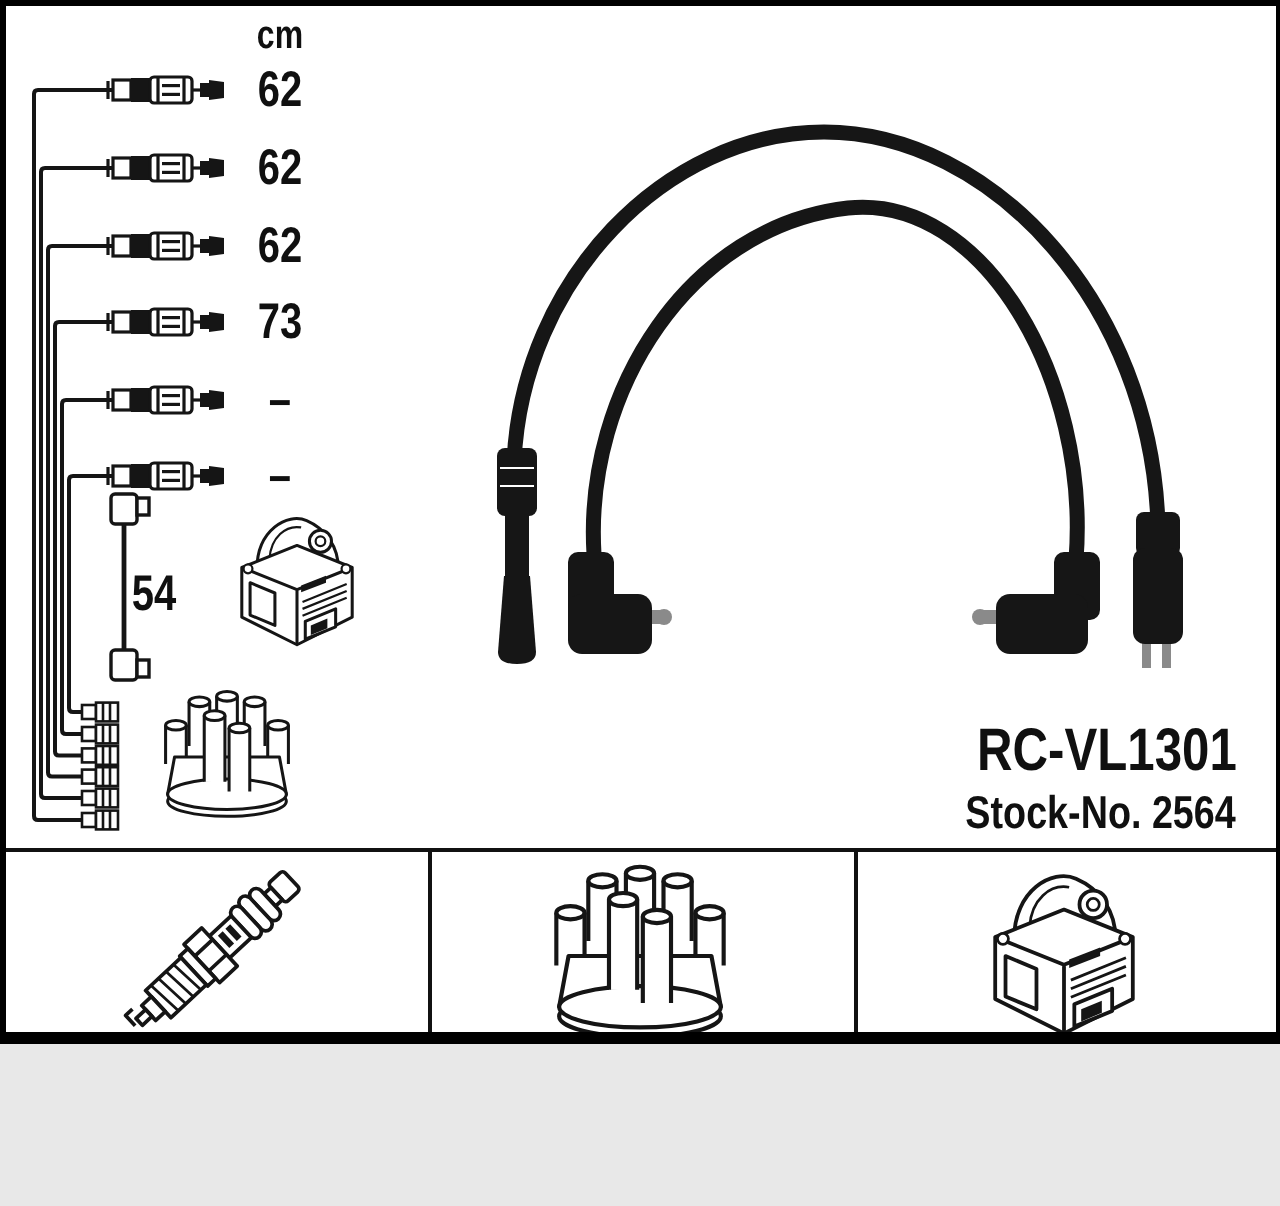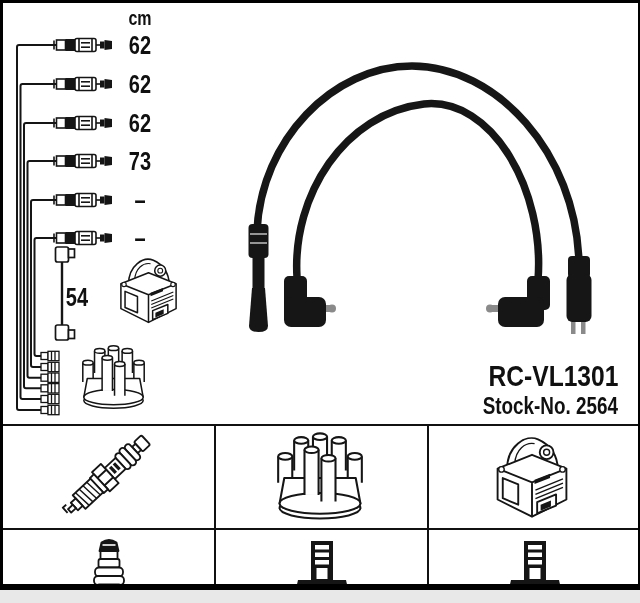--- a/index.html
+++ b/index.html
@@ -1,17 +1,17 @@
 <!DOCTYPE html>
 <html><head>
 <meta charset="utf-8">
 <style>
   html,body{margin:0;padding:0;background:#e8e8e8;}
   .page{
-    position:relative; width:640px; height:590px; box-sizing:border-box;
+    position:relative; width:640px; height:522px; box-sizing:border-box;
     background:#fff; border:3px solid #000; border-right-width:2px; border-bottom-width:6px;
     font-family:"Liberation Sans", sans-serif; overflow:hidden;
   }
   .lbl{
     position:absolute; font-weight:bold; color:#101010; text-align:center;
     line-height:1.04; transform:scaleX(.8); transform-origin:50% 50%;
     white-space:nowrap; user-select:none;
   }
   .unit{ left:114px; top:5px;  width:46px; font-size:20px; }
   .num { left:114px; width:46px; font-size:25px; }

